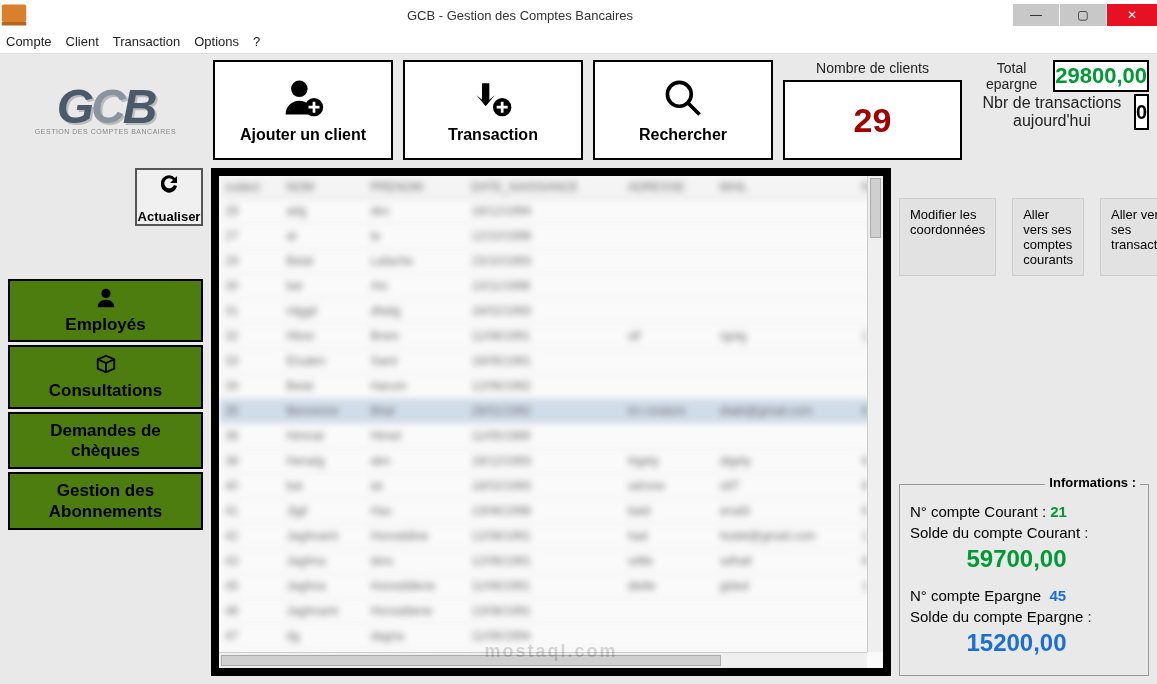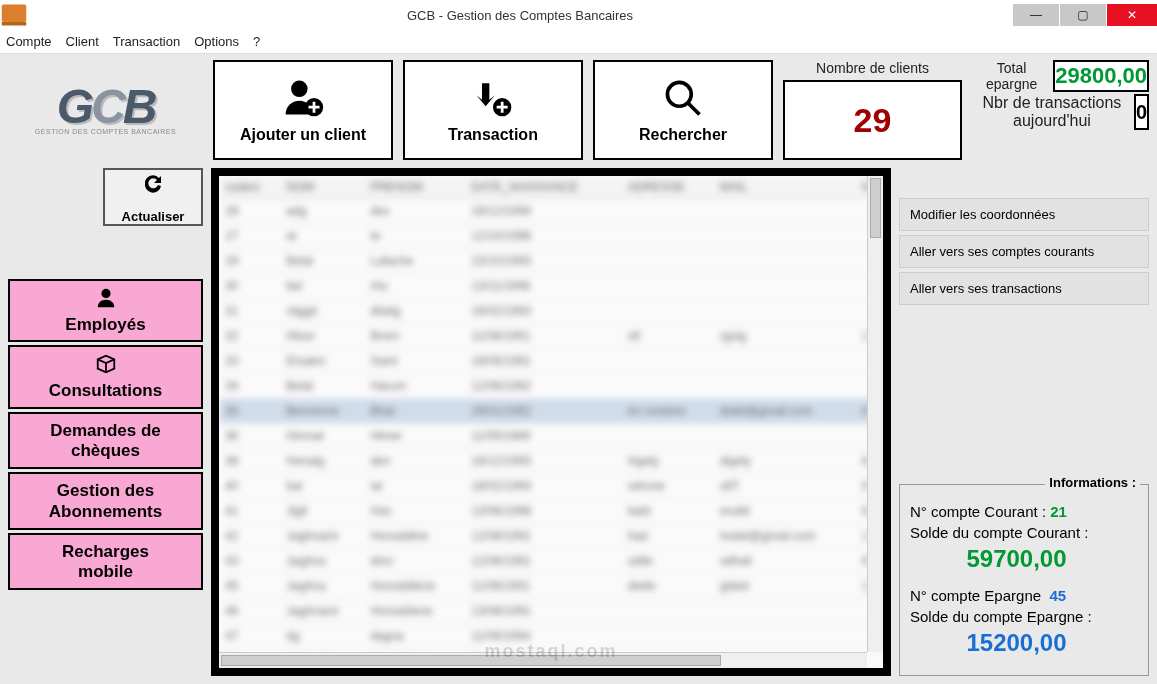--- a/index.html
+++ b/index.html
@@ -27,39 +27,39 @@
   .statval { border:2px solid #000; background:#fff; flex:1; display:flex; align-items:center; justify-content:center; font-weight:bold;}
   .clients-box .statval { font-size:34px; color:#a00000;}
   .statbox.rightcol .statval { font-size:20px;}
   .rightcol-inner { display:flex; flex-direction:column; gap:2px; flex:1;}
   .rightcol-inner .group { display:flex; flex-direction:row;}
   .rightcol-inner .v1 { color:#009933; font-size:22px; font-weight:bold;}
   .rightcol-inner .v2 { color:#000; font-size:20px; font-weight:bold;}
   .mainrow { display:flex; gap:8px; margin-top:8px; flex:1; min-height:0;}
   .leftcol { width:195px; display:flex; flex-direction:column; gap:8px;}
   .refresh-wrap { display:flex; justify-content:flex-end;}
-  .refresh-btn { width:100px; height:58px; border:2px solid #555; background:#f0f0f0; display:flex; flex-direction:column; align-items:center; justify-content:center; font-weight:bold; font-size:13px; cursor:pointer; gap:11px;}
+  .refresh-btn { width:68px; height:58px; border:2px solid #555; background:#f0f0f0; display:flex; flex-direction:column; align-items:center; justify-content:center; font-weight:bold; font-size:13px; cursor:pointer; gap:11px;}
   .refresh-btn svg{width:24px;height:24px;}
-  .sidebtn { border:2px solid #000; background:#f9a8d4; display:flex; flex-direction:column; align-items:center; justify-content:center; padding:6px 2px; font-weight:bold; font-size:17px; cursor:pointer; line-height:1.1; text-align:center;}
+  .sidebtn { border:2px solid #000; background:#4d7c0f; display:flex; flex-direction:column; align-items:center; justify-content:center; padding:6px 2px; font-weight:bold; font-size:17px; cursor:pointer; line-height:1.1; text-align:center;}
   .sidebtn svg{width:22px;height:22px;}
   .sidebtn .lbl{margin-top:2px;}
   .sidegroup{display:flex;flex-direction:column;gap:3px;margin-top:45px;}
   .gridcol { flex:1; border:8px solid #000000; background:#fafafa; position:relative; overflow:hidden;}
   .gridblur { position:absolute; inset:0; filter: blur(3px); opacity:0.85;}
   .gtable { width:100%; border-collapse:collapse; font-size:12px; color:#555;}
   .gtable th { background:#f3f3f3; border-bottom:1px solid #ccc; padding:4px 6px; text-align:left; font-weight:normal;}
   .gtable td { border-bottom:1px solid #e3e3e3; padding:5px 6px; height:24px;}
   .gtable tr.sel td { background:#c9d7e8;}
   .scrollv{position:absolute;right:0;top:0;bottom:16px;width:16px;background:#efefef;border-left:1px solid #ccc;}
   .scrollv .thumb{position:absolute;top:2px;left:2px;right:2px;height:60px;background:#cfcfcf;border:1px solid #aaa;}
   .scrollh{position:absolute;left:0;right:16px;bottom:0;height:16px;background:#efefef;border-top:1px solid #ccc;}
   .scrollh .thumb{position:absolute;left:2px;top:2px;bottom:2px;width:500px;background:#cfcfcf;border:1px solid #aaa;}
   .watermark{position:absolute;left:50%;bottom:6px;transform:translateX(-50%);font-size:18px;color:rgba(0,0,0,0.15);font-weight:bold;letter-spacing:2px;}
   .rightcol2 { width:250px; display:flex; flex-direction:column; gap:10px;}
-  .actionbtns { display:flex; flex-direction:column; gap:4px; margin-top:30px;}
+  .actionbtns { display:flex; flex-direction:row; gap:16px; margin-top:30px;}
   .actionbtn { background:#e2e2e2; border:1px solid #ccc; padding:8px 10px; font-size:13px; text-align:left; cursor:pointer;}
   .infobox { border:1px solid #999; margin-top:auto; padding:14px 25px 18px 10px; position:relative; background:#e9e9e9;}
   .infobox .legend{position:absolute; top:-10px; right:8px; background:#e9e9e9; padding:0 4px; font-size:13px; font-weight:bold;}
   .infobox .line { font-size:15px; margin:4px 0;}
   .infobox .num { font-weight:bold;}
   .infobox .big { font-size:24px; font-weight:bold; text-align:center; margin:2px 0 14px 0;}
   .c-green{color:#009933;} .c-blue{color:#1a6fd6;}
 </style>
 </head>
 <body>
@@ -173,25 +173,20 @@
         </div>
         <div class="sidebtn noicon">
 
           <span class="lbl">Demandes de</span>
           <span class="lbl">chèques</span>
         </div>
         <div class="sidebtn noicon">
 
           <span class="lbl">Gestion des</span>
           <span class="lbl">Abonnements</span>
-        </div>
-        <div class="sidebtn noicon">
-
-          <span class="lbl">Recharges</span>
-          <span class="lbl">mobile</span>
         </div>
       </div>
     </div>
 
     <div class="gridcol">
       <div class="gridblur">
         <table class="gtable">
           <thead>
               <tr>
             <th>codecl</th>

